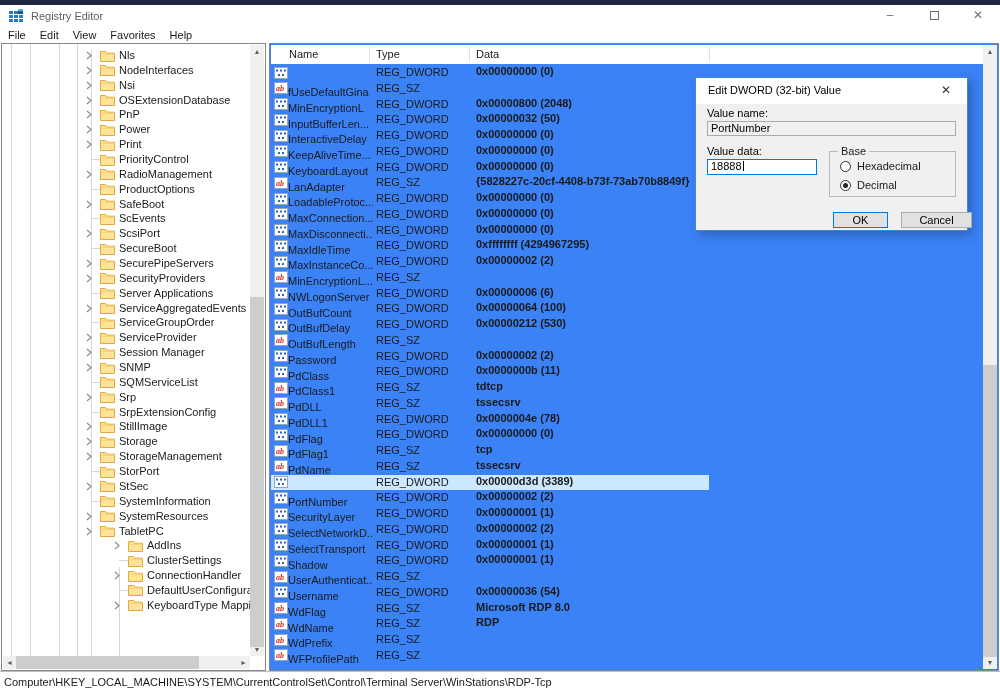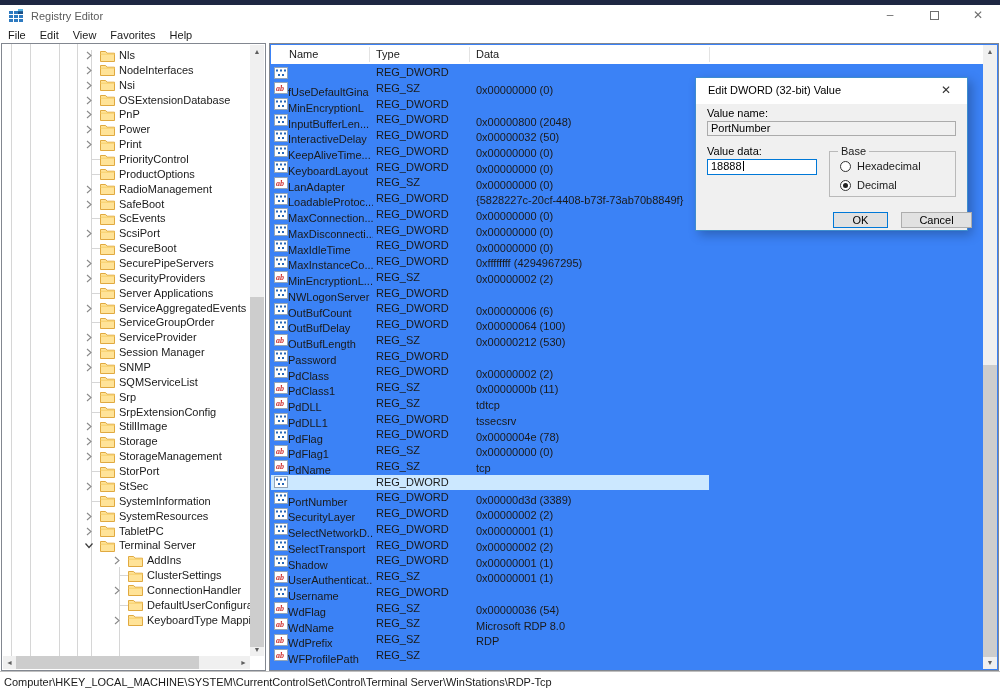--- a/index.html
+++ b/index.html
@@ -39,21 +39,21 @@
   
   .list-header { position:absolute; left:1px; top:1px; right:15px; height:19px; background:#fff; }
   .col-sep { position:absolute; top:2px; bottom:2px; width:1px; background:#e3e3e3; }
   .hdr-label { position:absolute; top:3px; color:#1a1a1a; }
   .list-rows { position:absolute; left:1px; top:21px; right:15px; bottom:1px; overflow:hidden; }
   .list-row { position:relative; height:15.75px; width:438px; }
   .list-row.selected { background:#cce8ff; }
   .list-row .v-icon { position:absolute; left:3px; top:1.5px; }
   .cell-name { position:absolute; left:17px; top:1px; width:85px; white-space:nowrap; overflow:hidden;margin-top:20px; }
   .cell-type { position:absolute; left:105px; top:1px; white-space:nowrap; }
-  .cell-data { position:absolute; left:205px; top:19px; width:300px; white-space:nowrap; }
+  .cell-data { position:absolute; left:205px; top:0; width:300px; white-space:nowrap;font-weight:bold; }
 
   
   .sb-v { position:absolute; top:1px; right:1px; width:14px; background:#f0f0f0; }
   .sb-v.tree { bottom:14px; } .sb-v.list { bottom:1px; }
   .sb-arrow { position:absolute; width:14px; height:13px; text-align:center; line-height:13px; font-size:7px; color:#5f5f5f; }
   .sb-thumb-v { position:absolute; left:0; width:14px; background:#cdcdcd; }
   .sb-h { position:absolute; left:1px; right:15px; bottom:1px; height:13px; background:#f0f0f0; }
   .sb-arrow-h { position:absolute; top:0; width:13px; height:13px; text-align:center; line-height:13px; font-size:7px; color:#5f5f5f; }
   .sb-thumb-h { position:absolute; top:0; height:13px; background:#cdcdcd; }
 
@@ -200,45 +200,45 @@
         </div>
         <div class="tree-row">
           <span class="dash" style="left:89px"></span>
           <svg class="folder" width="15" height="12" viewBox="0 0 15 12" style="left:98px">
             <path d="M0.5 1.5 H5.6 L7 3.2 H14.5 V11.5 H0.5 Z" fill="#ffe398" stroke="#e0a940"></path>
             <path d="M0.5 4.2 H14.5" stroke="#f6d06a"></path>
           </svg>
           <span class="t-label" style="left:117px">PriorityControl</span>
         </div>
         <div class="tree-row">
+          <svg class="chev" width="10" height="9" viewBox="0 0 10 9" style="left:82px">
+            <path d="M3 1 L7 4.5 L3 8" fill="none" stroke="#8a8a8a" stroke-width="1.1"></path>
+          </svg>
+          <svg class="folder" width="15" height="12" viewBox="0 0 15 12" style="left:98px">
+            <path d="M0.5 1.5 H5.6 L7 3.2 H14.5 V11.5 H0.5 Z" fill="#ffe398" stroke="#e0a940"></path>
+            <path d="M0.5 4.2 H14.5" stroke="#f6d06a"></path>
+          </svg>
+          <span class="t-label" style="left:117px">RadioManagement</span>
+        </div>
+        <div class="tree-row">
           <span class="dash" style="left:89px"></span>
           <svg class="folder" width="15" height="12" viewBox="0 0 15 12" style="left:98px">
             <path d="M0.5 1.5 H5.6 L7 3.2 H14.5 V11.5 H0.5 Z" fill="#ffe398" stroke="#e0a940"></path>
             <path d="M0.5 4.2 H14.5" stroke="#f6d06a"></path>
           </svg>
           <span class="t-label" style="left:117px">ProductOptions</span>
         </div>
         <div class="tree-row">
           <svg class="chev" width="10" height="9" viewBox="0 0 10 9" style="left:82px">
             <path d="M3 1 L7 4.5 L3 8" fill="none" stroke="#8a8a8a" stroke-width="1.1"></path>
           </svg>
           <svg class="folder" width="15" height="12" viewBox="0 0 15 12" style="left:98px">
             <path d="M0.5 1.5 H5.6 L7 3.2 H14.5 V11.5 H0.5 Z" fill="#ffe398" stroke="#e0a940"></path>
             <path d="M0.5 4.2 H14.5" stroke="#f6d06a"></path>
           </svg>
-          <span class="t-label" style="left:117px">RadioManagement</span>
-        </div>
-        <div class="tree-row">
-          <svg class="chev" width="10" height="9" viewBox="0 0 10 9" style="left:82px">
-            <path d="M3 1 L7 4.5 L3 8" fill="none" stroke="#8a8a8a" stroke-width="1.1"></path>
-          </svg>
-          <svg class="folder" width="15" height="12" viewBox="0 0 15 12" style="left:98px">
-            <path d="M0.5 1.5 H5.6 L7 3.2 H14.5 V11.5 H0.5 Z" fill="#ffe398" stroke="#e0a940"></path>
-            <path d="M0.5 4.2 H14.5" stroke="#f6d06a"></path>
-          </svg>
           <span class="t-label" style="left:117px">SafeBoot</span>
         </div>
         <div class="tree-row">
           <span class="dash" style="left:89px"></span>
           <svg class="folder" width="15" height="12" viewBox="0 0 15 12" style="left:98px">
             <path d="M0.5 1.5 H5.6 L7 3.2 H14.5 V11.5 H0.5 Z" fill="#ffe398" stroke="#e0a940"></path>
             <path d="M0.5 4.2 H14.5" stroke="#f6d06a"></path>
           </svg>
           <span class="t-label" style="left:117px">ScEvents</span>
         </div>
@@ -430,30 +430,20 @@
         </div>
         <div class="tree-row">
           <svg class="chev" width="10" height="9" viewBox="0 0 10 9" style="left:82px">
             <path d="M3 1 L7 4.5 L3 8" fill="none" stroke="#8a8a8a" stroke-width="1.1"></path>
           </svg>
           <svg class="folder" width="15" height="12" viewBox="0 0 15 12" style="left:98px">
             <path d="M0.5 1.5 H5.6 L7 3.2 H14.5 V11.5 H0.5 Z" fill="#ffe398" stroke="#e0a940"></path>
             <path d="M0.5 4.2 H14.5" stroke="#f6d06a"></path>
           </svg>
           <span class="t-label" style="left:117px">TabletPC</span>
-        </div>
-        <div class="tree-row">
-          <svg class="chev" width="10" height="9" viewBox="0 0 10 9" style="left:82px">
-            <path d="M1.5 2.5 L5 6.5 L8.5 2.5" fill="none" stroke="#3c3c3c" stroke-width="1.2"></path>
-          </svg>
-          <svg class="folder" width="15" height="12" viewBox="0 0 15 12" style="left:98px">
-            <path d="M0.5 1.5 H5.6 L7 3.2 H14.5 V11.5 H0.5 Z" fill="#ffe398" stroke="#e0a940"></path>
-            <path d="M0.5 4.2 H14.5" stroke="#f6d06a"></path>
-          </svg>
-          <span class="t-label" style="left:117px">Terminal Server</span>
         </div>
         <div class="tree-row">
           <svg class="chev" width="10" height="9" viewBox="0 0 10 9" style="left:110px">
             <path d="M3 1 L7 4.5 L3 8" fill="none" stroke="#8a8a8a" stroke-width="1.1"></path>
           </svg>
           <svg class="folder" width="15" height="12" viewBox="0 0 15 12" style="left:126px">
             <path d="M0.5 1.5 H5.6 L7 3.2 H14.5 V11.5 H0.5 Z" fill="#ffe398" stroke="#e0a940"></path>
             <path d="M0.5 4.2 H14.5" stroke="#f6d06a"></path>
           </svg>
           <span class="t-label" style="left:145px">AddIns</span>

